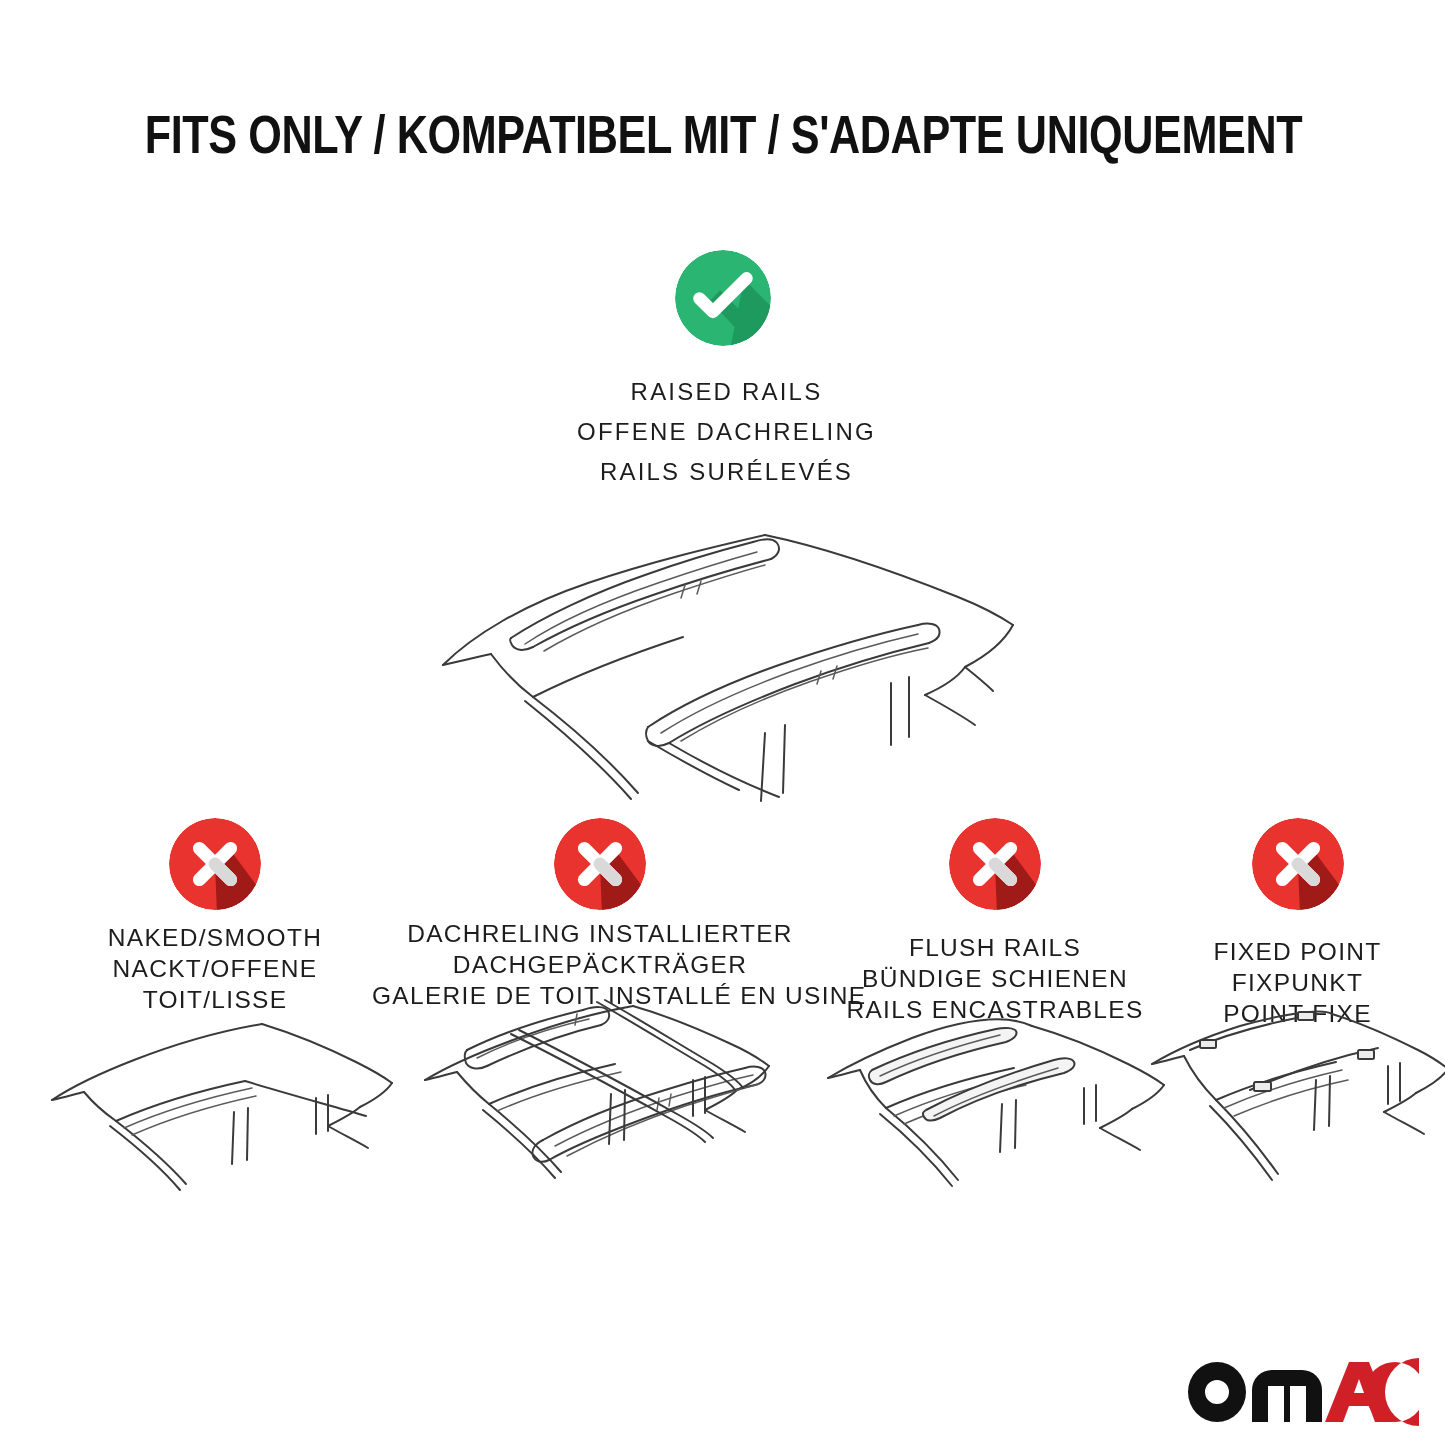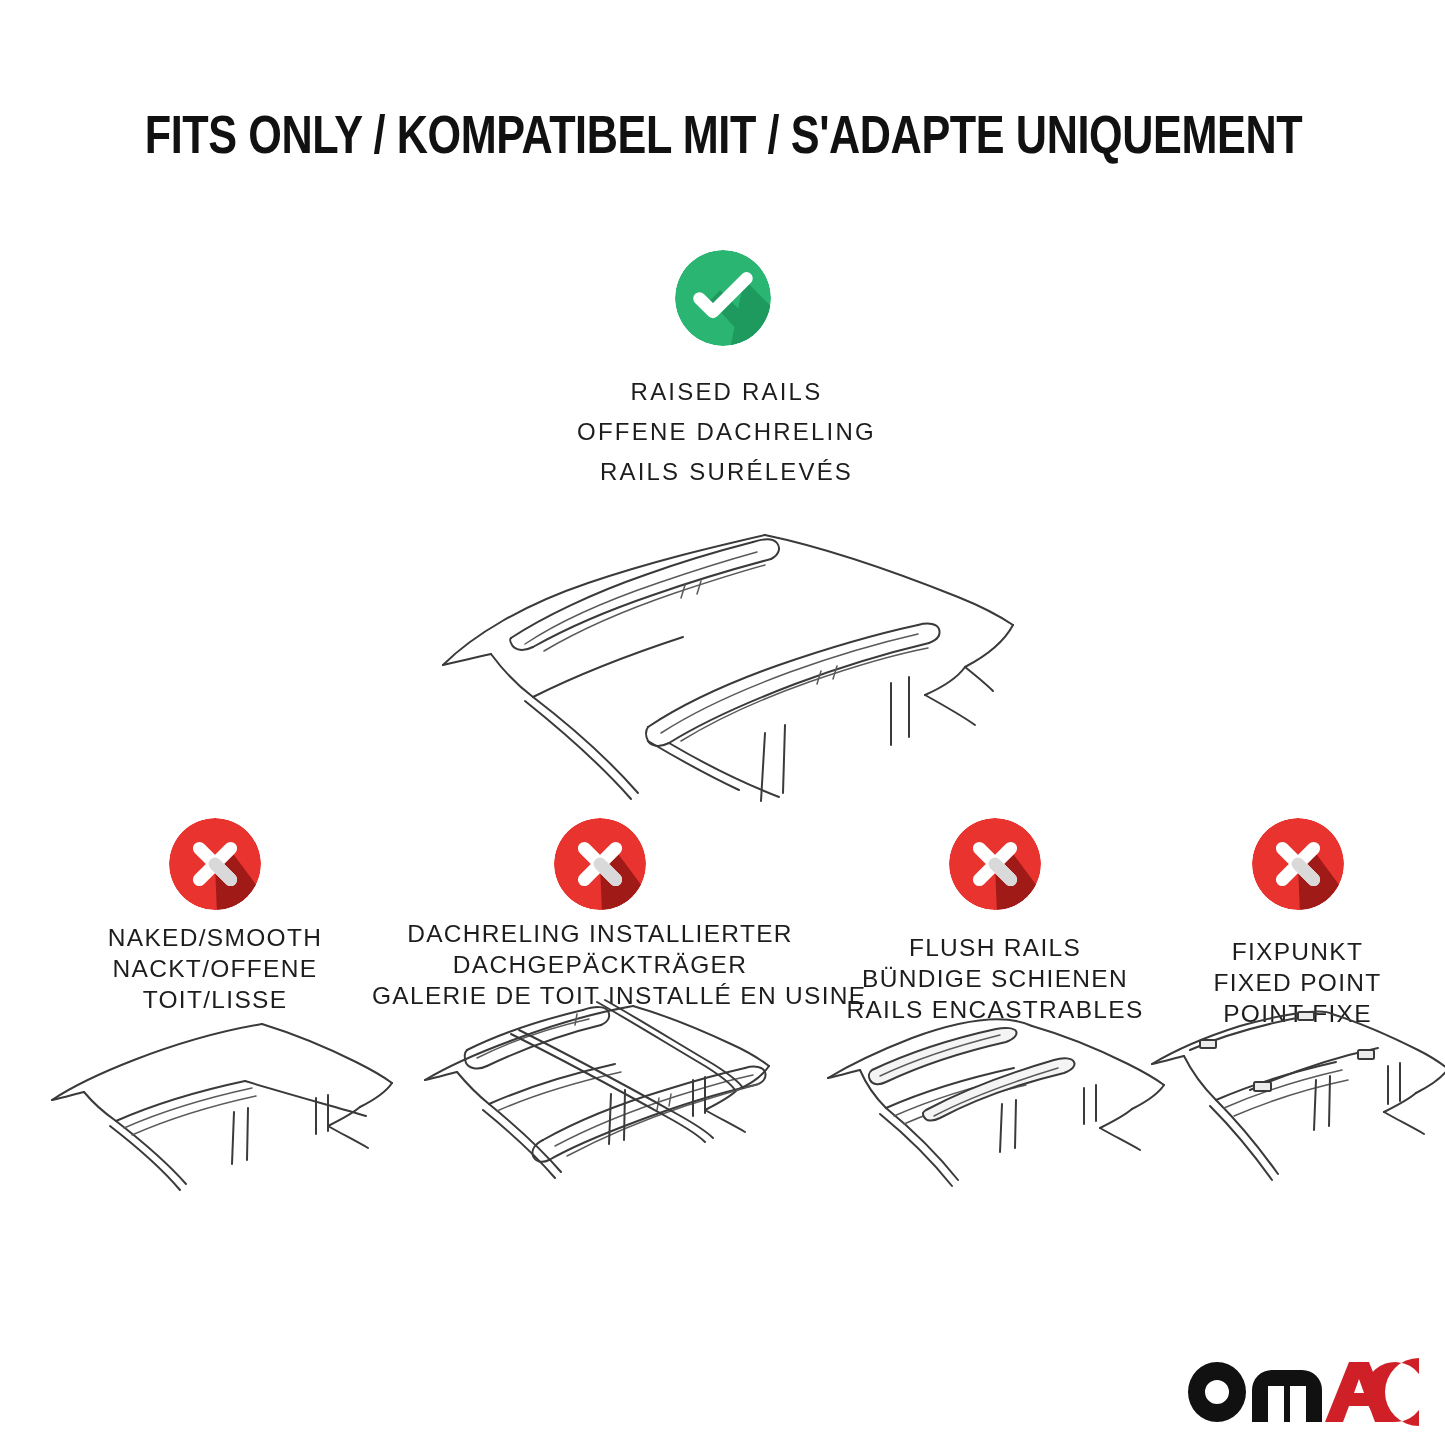--- a/index.html
+++ b/index.html
@@ -428,22 +428,22 @@
             <g stroke="#ffffff" stroke-width="14" stroke-linecap="round">
               <line x1="33" y1="33" x2="67" y2="67"></line>
               <line x1="67" y1="33" x2="33" y2="67"></line>
             </g>
             <line x1="50" y1="50" x2="67" y2="67" stroke="#D9D9D9" stroke-width="14" stroke-linecap="round"></line>
           </g>
         </svg>
       </div>
     </div>
     <div class="nf-labels">
+      <div>FIXED POINT</div>
       <div>FIXPUNKT</div>
-      <div>FIXED POINT</div>
       <div>POINT FIXE</div>
     </div>
     <div class="nf-illustration" id="ill-3">
       <svg viewBox="0 0 305 230" width="305" height="230" aria-hidden="true">
         <g class="stroke-art">
           <path d="M6,60 C26,48 56,34 94,22 C136,10 176,4 186,10"></path>
           <path d="M186,10 C212,18 244,32 272,46 C286,53 296,60 302,65"></path>
           <path d="M302,65 C296,74 284,82 270,89"></path>
           <path d="M6,60 C16,58 26,55 38,52"></path>
           <path d="M38,52 C46,68 58,84 70,96"></path>

